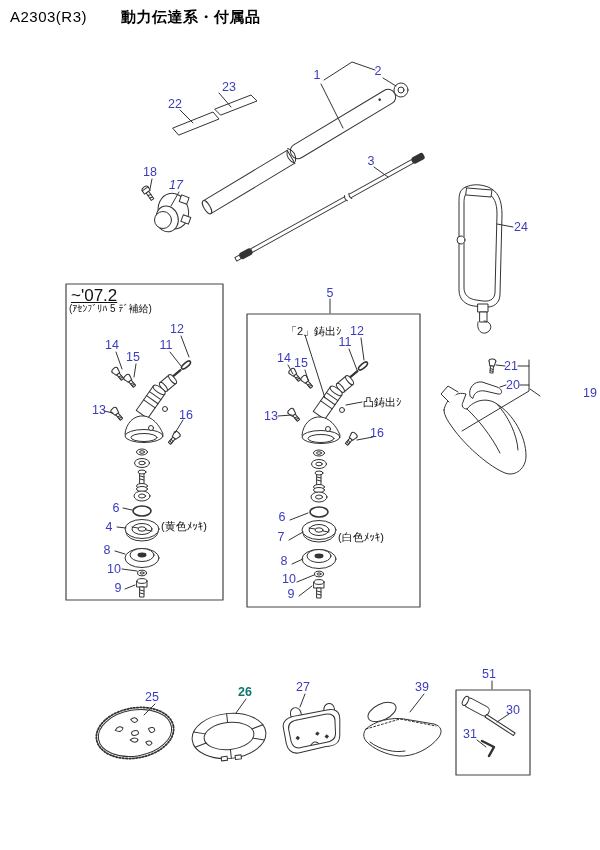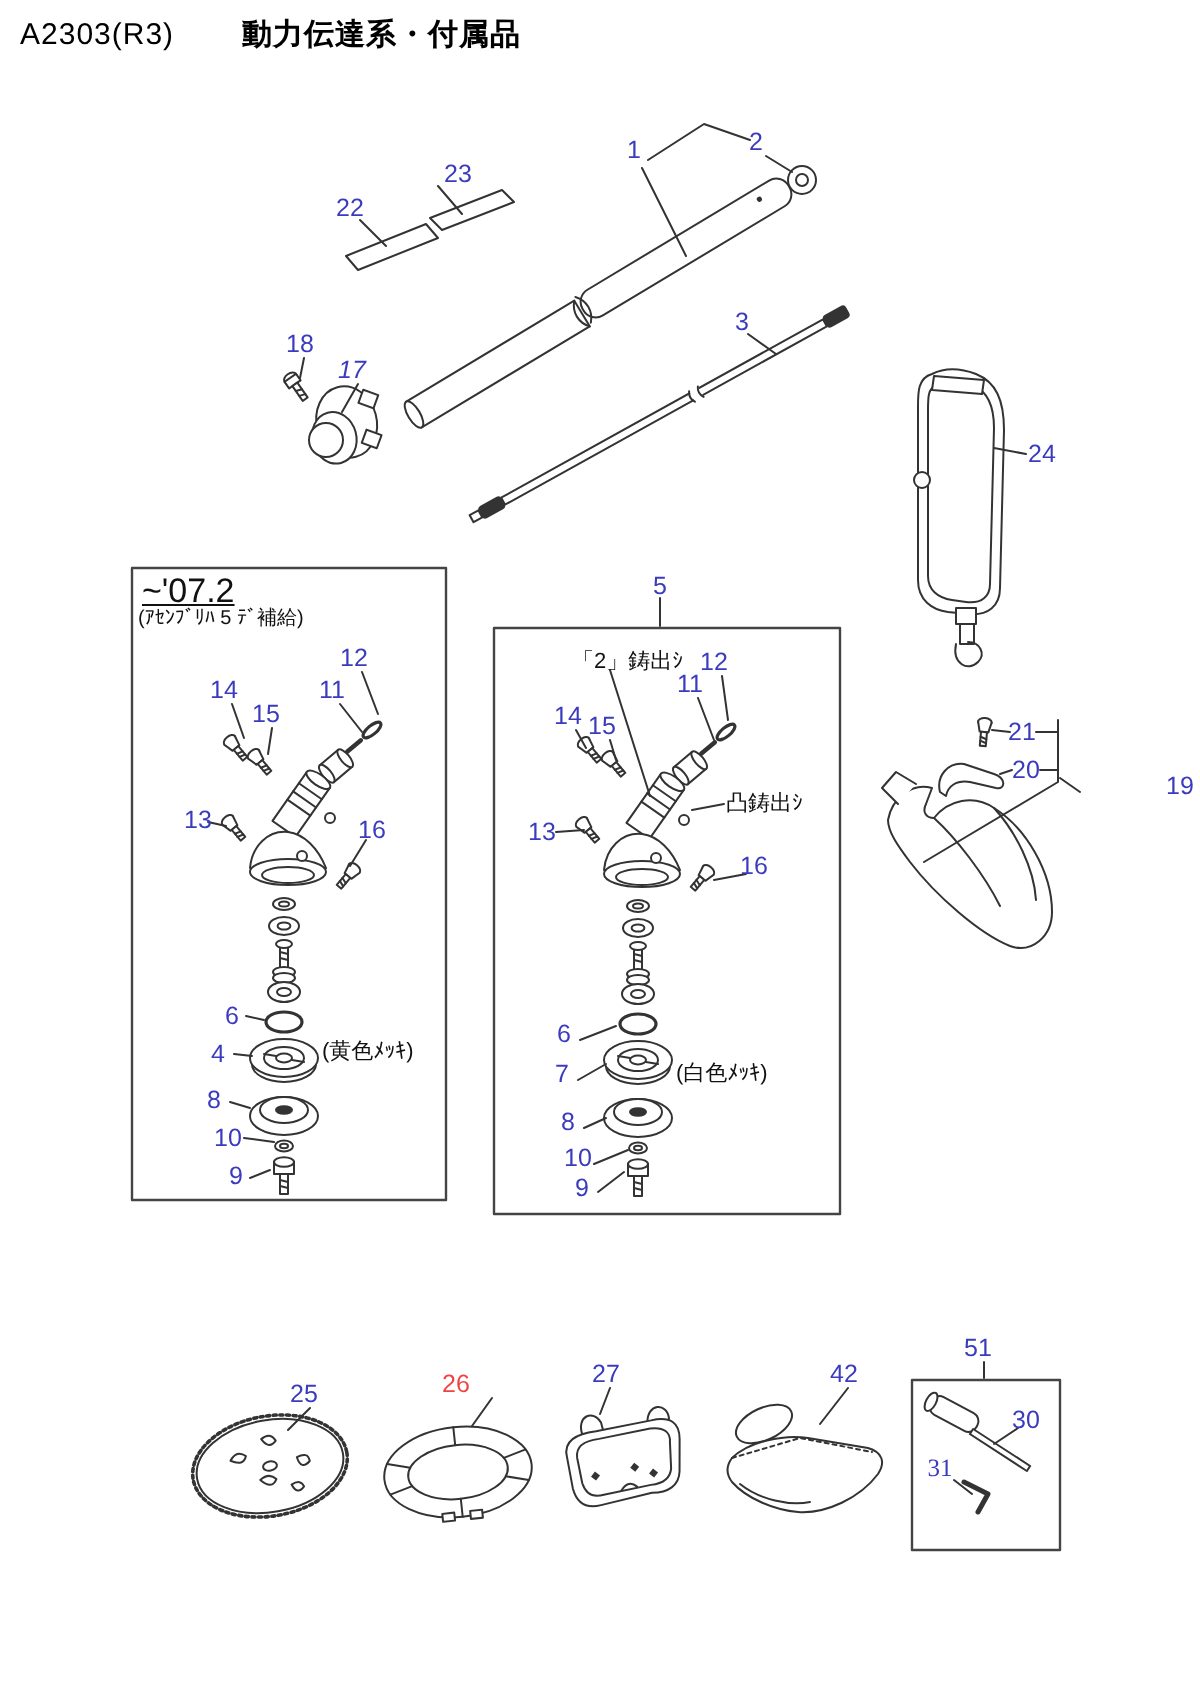--- a/index.html
+++ b/index.html
@@ -272,22 +272,22 @@
       <div class="callout" style="left: 284px; top: 358px; color: rgb(59, 59, 190);">14</div>
       <div class="callout" style="left: 301px; top: 363px; color: rgb(59, 59, 190);">15</div>
       <div class="callout" style="left: 271px; top: 416px; color: rgb(59, 59, 190);">13</div>
       <div class="callout" style="left: 377px; top: 433px; color: rgb(59, 59, 190);">16</div>
       <div class="callout" style="left: 282px; top: 517px; color: rgb(59, 59, 190);">6</div>
       <div class="callout" style="left: 281px; top: 537px; color: rgb(59, 59, 190);">7</div>
       <div class="callout" style="left: 284px; top: 561px; color: rgb(59, 59, 190);">8</div>
       <div class="callout" style="left: 289px; top: 579px; color: rgb(59, 59, 190);">10</div>
       <div class="callout" style="left: 291px; top: 594px; color: rgb(59, 59, 190);">9</div>
       <div class="callout" style="left: 152px; top: 697px; color: rgb(59, 59, 190);">25</div>
-      <div class="callout" style="left: 228px; top: 692px; color: #ef4444;">26</div>
+      <div class="callout" style="left: 245px; top: 692px; color: #0f766e; font-weight: bold;">26</div>
       <div class="callout" style="left: 303px; top: 687px; color: rgb(59, 59, 190);">27</div>
-      <div class="callout" style="left: 422px; top: 687px; color: rgb(59, 59, 190);">42</div>
+      <div class="callout" style="left: 422px; top: 687px; color: rgb(59, 59, 190);">39</div>
       <div class="callout" style="left: 489px; top: 674px; color: rgb(59, 59, 190);">51</div>
       <div class="callout" style="left: 513px; top: 710px; color: rgb(59, 59, 190);">30</div>
-      <div class="callout" style="left: 470px; top: 734px; color: rgb(59, 59, 190); font-family: Liberation Serif, serif;">31</div>
+      <div class="callout" style="left: 470px; top: 734px; color: rgb(59, 59, 190);">31</div>
     </div>
 
 
 </div>
 
 </body></html>

